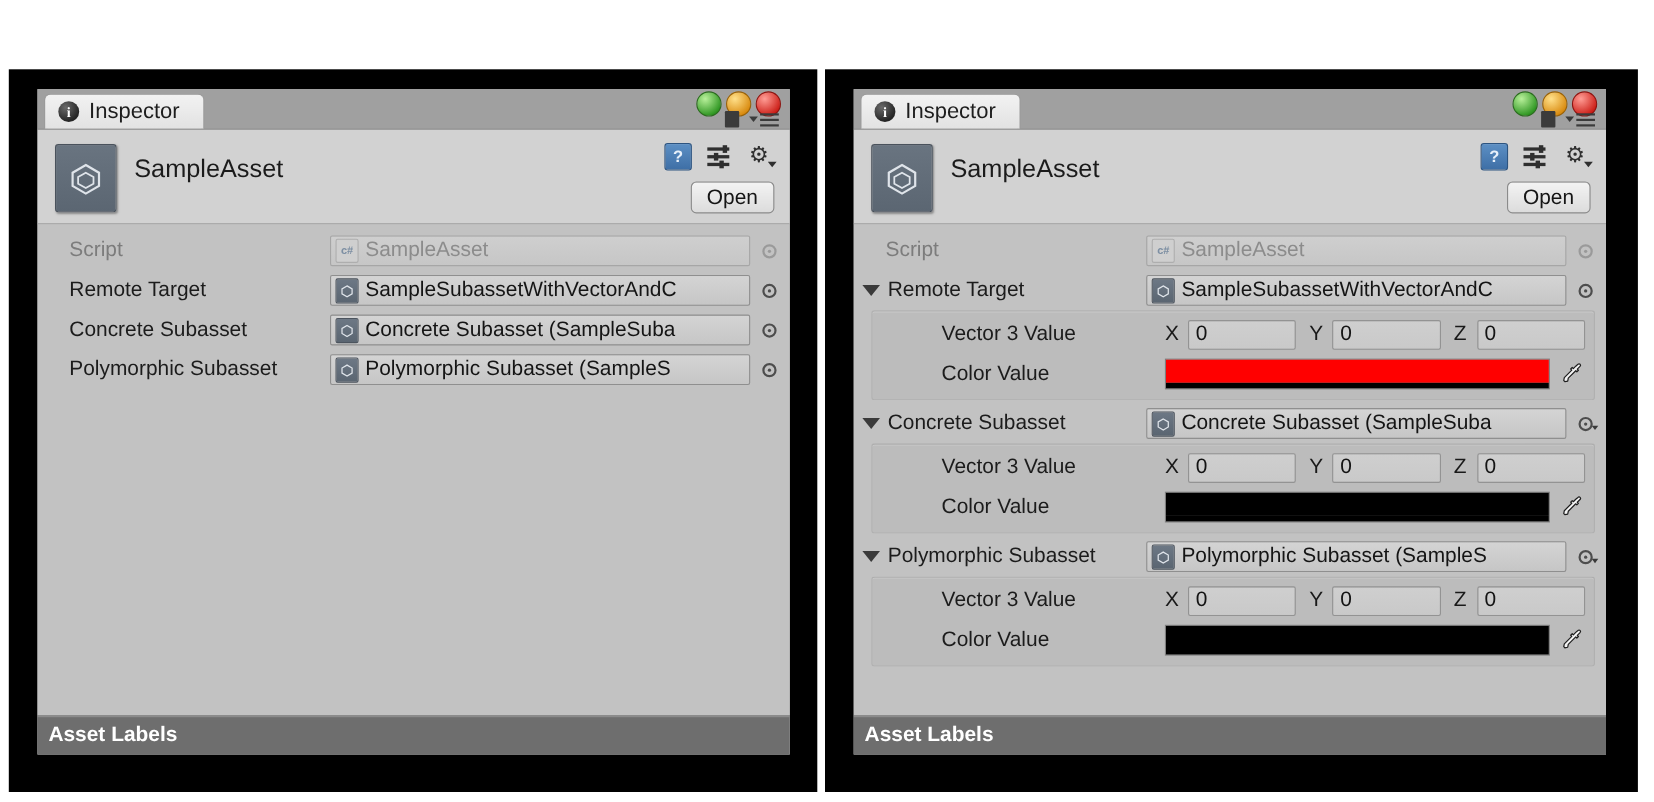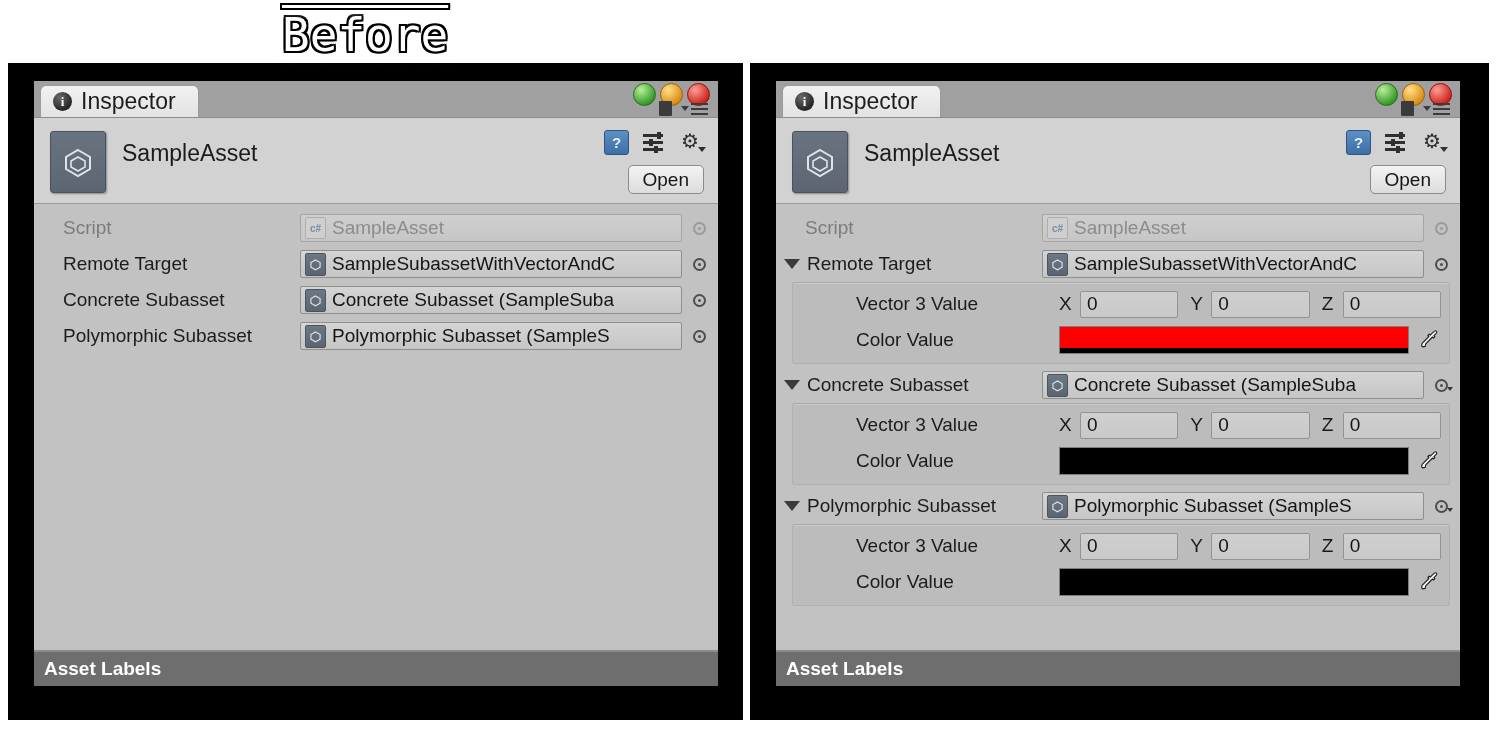--- a/index.html
+++ b/index.html
@@ -69,21 +69,21 @@
     height: 32px;
     padding: 0 22px 0 12px;
     display: flex; align-items: center; gap: 9px;
     background: linear-gradient(to bottom, #f2f2f2 0%, #e2e2e2 100%);
     border-radius: 6px 6px 0 0;
     border: 1px solid #9b9b9b;
     border-bottom: none;
     box-sizing: border-box;
   }
   .tab-label {
-    font-size: 23px;
+    font-size: 20px;
     color: #1d1d1d;
     font-family: "Liberation Sans", sans-serif;
     white-space: nowrap;
   }
   .info-icon {
     width: 19px; height: 19px; border-radius: 50%;
     background: radial-gradient(circle at 35% 30%, #6a6a6a, #252525 70%);
     color: #ffffff; font-size: 13px; font-weight: bold;
     font-family: "Liberation Serif", serif;
     display: flex; align-items: center; justify-content: center;
@@ -314,21 +314,20 @@
   .footer-label {
     font-size: 19px; color: #ffffff; font-weight: bold;
     font-family: "Liberation Sans", sans-serif;
   }
 </style>
 </head>
 <body>
 
 <div id="root">
 
-  <div class="caption" id="cap-before">Before</div>
 
   <div class="blackplate" id="plate-before"></div>
   <div class="blackplate" id="plate-after"></div>
 
   <div class="win" id="win-before">
 
     <div class="tabstrip">
       <div class="tab">
         <span class="info-icon">i</span>
         <span class="tab-label">Inspector</span>

